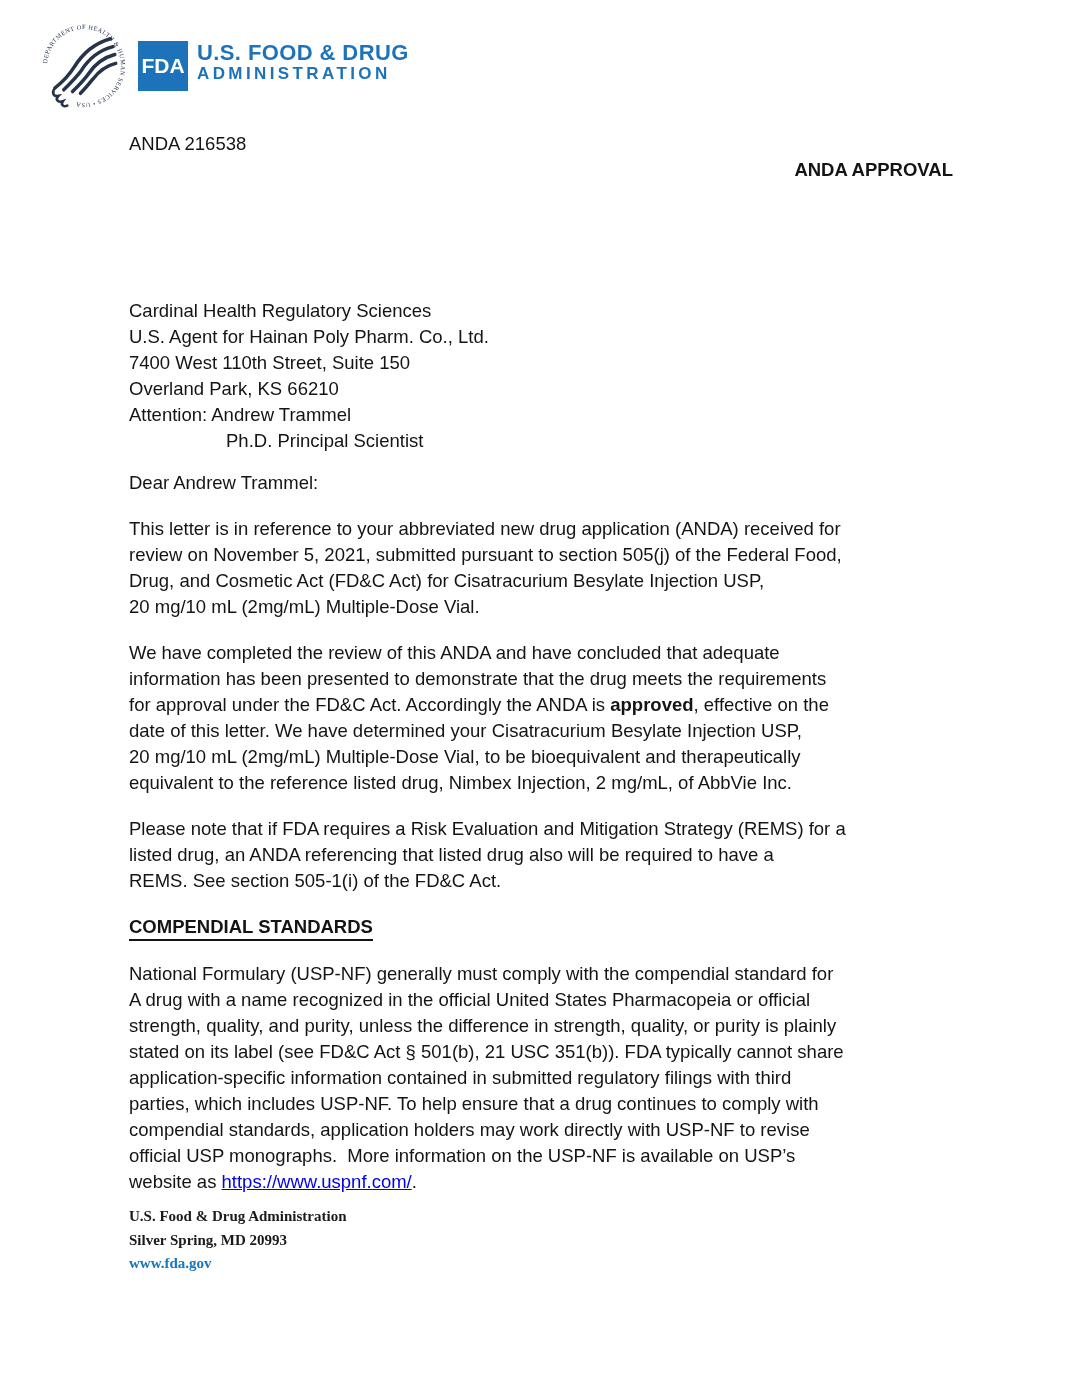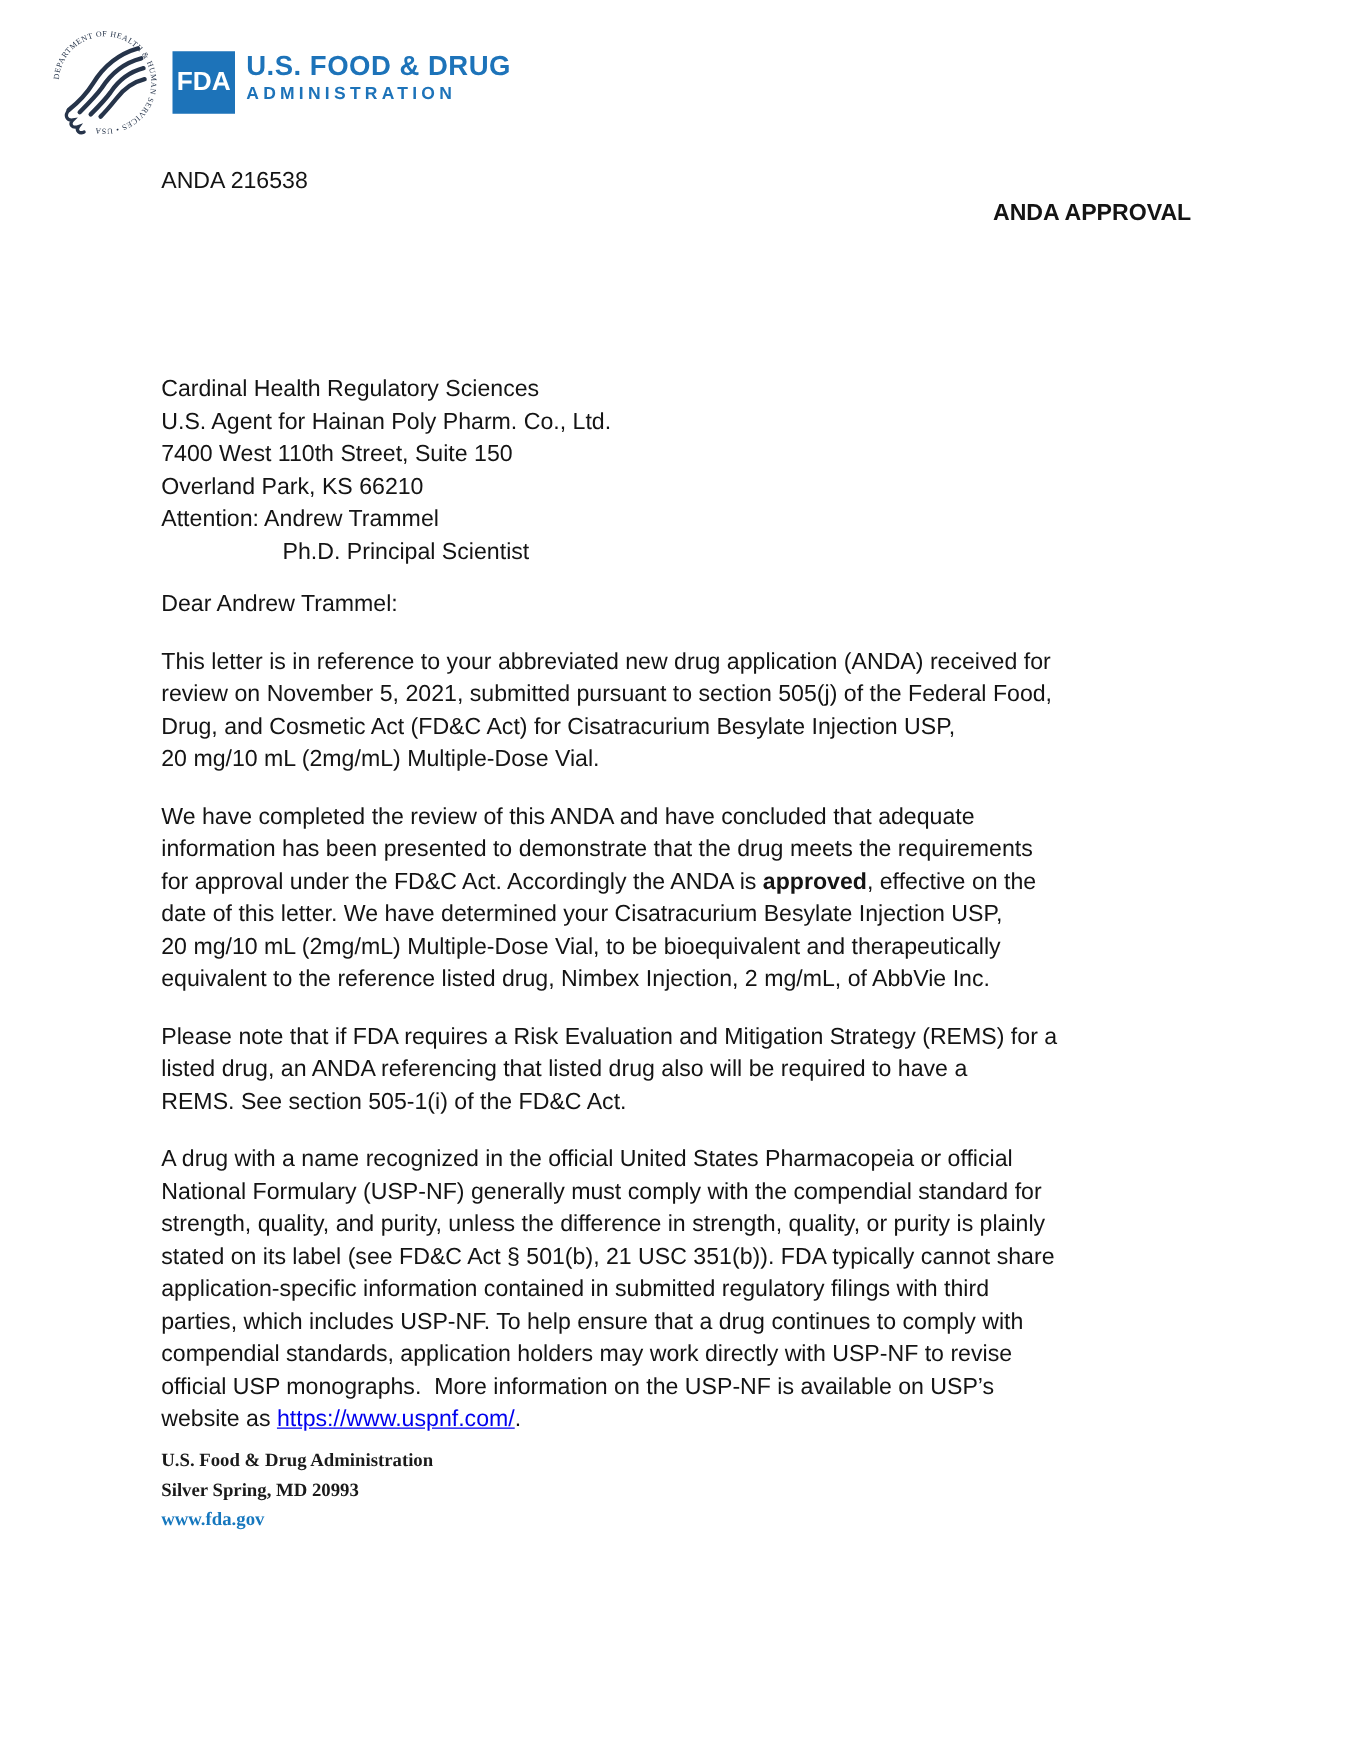--- a/index.html
+++ b/index.html
@@ -26,21 +26,21 @@
   .hhs-seal{width:88px;height:88px;flex:0 0 auto;}
   .seal-text{font-family:"Liberation Serif", serif;font-size:7.2px;letter-spacing:.55px;fill:var(--seal-color);}
   .fda-lockup{display:flex;align-items:flex-start;margin-left:10px;}
   .fda-square{
     width:50px;height:50px;background:var(--fda-blue);
     color:#ffffff;display:flex;align-items:center;justify-content:center;
     font-weight:bold;font-size:21px;letter-spacing:0px;
   }
   .fda-wordmark{margin-left:9px;}
   .fda-line1{color:var(--fda-blue);font-weight:800;font-size:22px;letter-spacing:.4px;line-height:24px;}
-  .fda-line2{color:var(--fda-blue);font-weight:bold;font-size:14px;letter-spacing:3.4px;margin-top:3px;line-height:12px;}
+  .fda-line2{color:var(--fda-blue);font-weight:bold;font-size:17px;letter-spacing:3.4px;margin-top:3px;line-height:12px;}
   
   .content{
     position:absolute;left:129px;top:131px;width:850px;
     font-size:18.5px;line-height:26px;
   }
   .line{white-space:pre;}
   .ref-number{line-height:26px;}
   .approval-line{width:824px;text-align:right;font-weight:bold;line-height:26px;}
   .address{margin-top:115px;}
   .attention-title{padding-left:97px;}
@@ -126,24 +126,27 @@
         <div class="line">20 mg/10 mL (2mg/mL) Multiple-Dose Vial, to be bioequivalent and therapeutically</div>
         <div class="line">equivalent to the reference listed drug, Nimbex Injection, 2 mg/mL, of AbbVie Inc.</div>
       </div>
 
     <div class="para">
         <div class="line">Please note that if FDA requires a Risk Evaluation and Mitigation Strategy (REMS) for a</div>
         <div class="line">listed drug, an ANDA referencing that listed drug also will be required to have a</div>
         <div class="line">REMS. See section 505-1(i) of the FD&amp;C Act.</div>
       </div>
 
+    <div class="heading">
+      <span class="heading-text">COMPENDIAL STANDARDS</span>
+    </div>
 
     <div class="para">
+        <div class="line">National Formulary (USP-NF) generally must comply with the compendial standard for</div>
         <div class="line">A drug with a name recognized in the official United States Pharmacopeia or official</div>
-        <div class="line">National Formulary (USP-NF) generally must comply with the compendial standard for</div>
         <div class="line">strength, quality, and purity, unless the difference in strength, quality, or purity is plainly</div>
         <div class="line">stated on its label (see FD&amp;C Act § 501(b), 21 USC 351(b)). FDA typically cannot share</div>
         <div class="line">application-specific information contained in submitted regulatory filings with third</div>
         <div class="line">parties, which includes USP-NF. To help ensure that a drug continues to comply with</div>
         <div class="line">compendial standards, application holders may work directly with USP-NF to revise</div>
         <div class="line">official USP monographs.  More information on the USP-NF is available on USP’s</div>
         <div class="line"><span>website as </span><a class="doc-link">https://www.uspnf.com/</a><span>.</span></div>
       </div>
 
     <footer class="footer">

